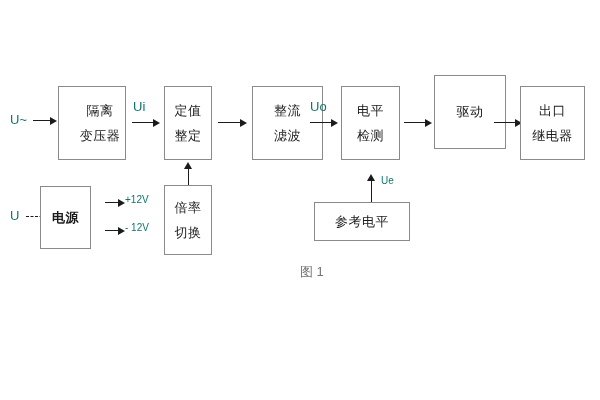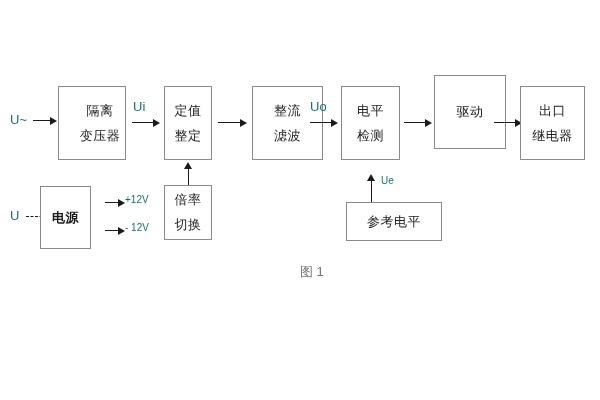--- a/index.html
+++ b/index.html
@@ -192,35 +192,35 @@
     <div class="head" style="left:13px;"></div>
   </div>
   <div class="lbl lbl-sm" style="left:125px; top:195px;">+12V</div>
 
   <div class="arrow-r" style="left:105px; top:226px; width:22px;">
     <div class="shaft" style="width:13px;"></div>
     <div class="head" style="left:13px;"></div>
   </div>
   <div class="lbl lbl-sm" style="left:125px; top:223px;">- 12V</div>
 
-  <div class="block" style="left:164px; top:185px; width:48px; height:55px;">
+  <div class="block" style="left:164px; top:185px; width:48px; height:70px;">
     <span class="ln">倍率</span>
     <span class="ln">切换</span>
   </div>
 
   <div class="arrow-u" style="left:184px; top:162px; height:23px;">
     <div class="shaft" style="height:17px;"></div>
     <div class="head"></div>
   </div>
 
   <div class="arrow-u" style="left:367px; top:174px; height:28px;">
     <div class="shaft" style="height:22px;"></div>
     <div class="head"></div>
   </div>
   <div class="lbl lbl-sm" style="left:381px; top:176px;">Ue</div>
 
-  <div class="block" style="left:346px; top:202px; width:96px; height:39px;">
+  <div class="block" style="left:314px; top:202px; width:96px; height:39px;">
     <span class="ln">参考电平</span>
   </div>
 
   <div class="caption" style="left:300px; top:265px;">图 1</div>
 
 </div>
 
 </body></html>

